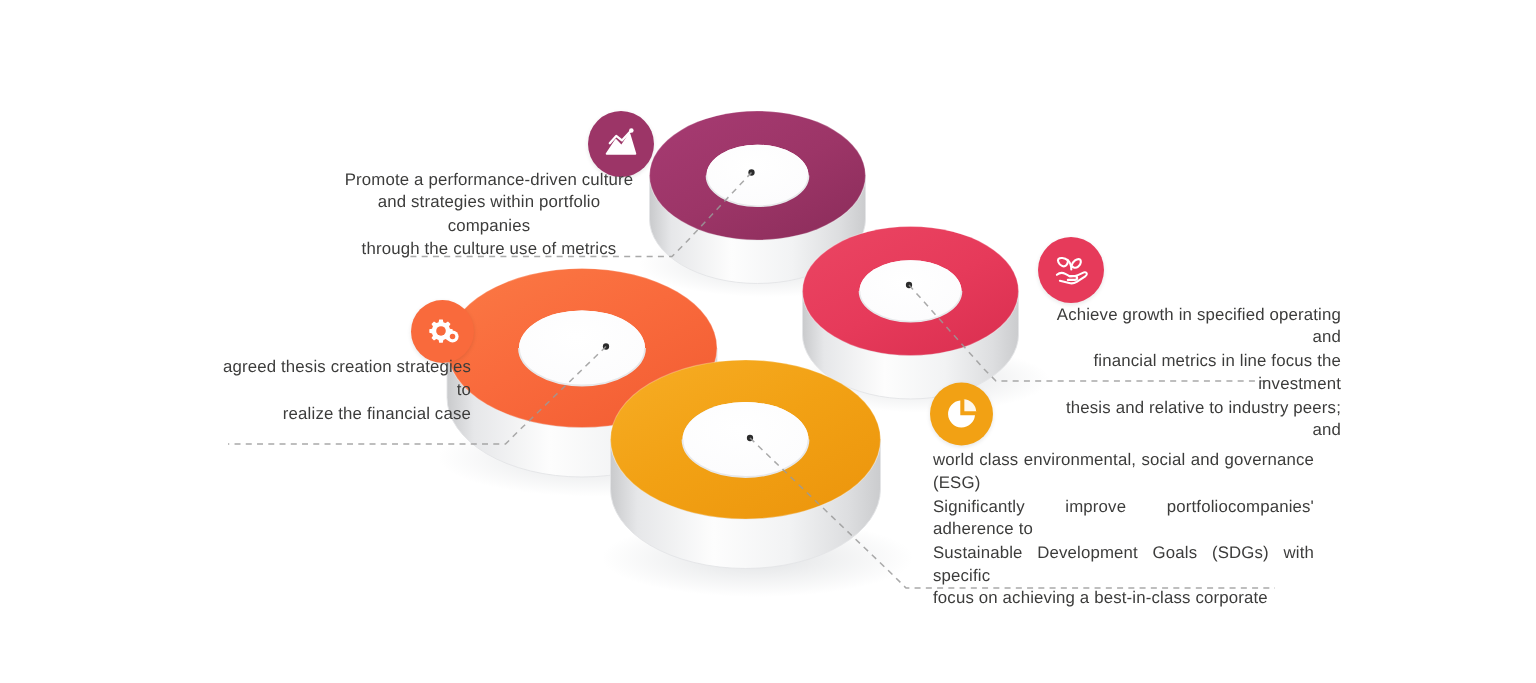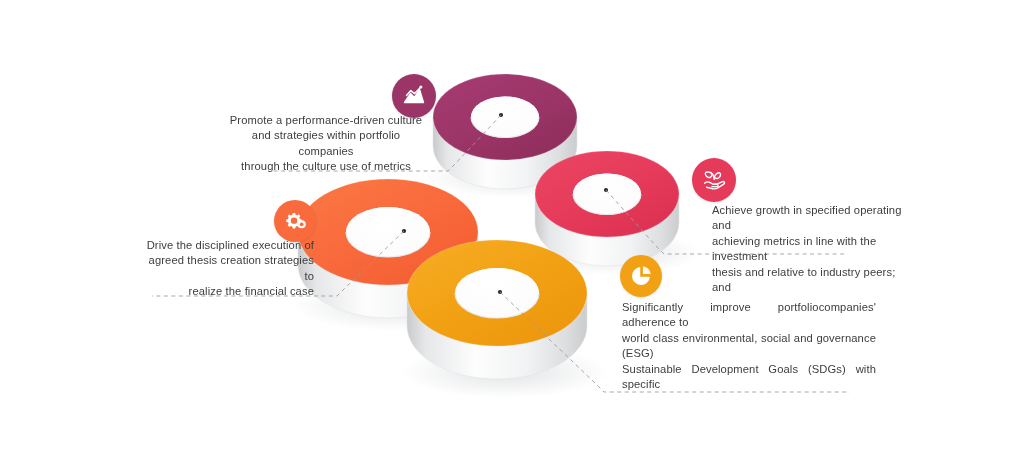--- a/index.html
+++ b/index.html
@@ -18,21 +18,21 @@
     position:absolute;
     color:#3c3c3b;
     font-size:11.2px;
     line-height:15.4px;
     text-align:justify;
     letter-spacing:.01em;
   }
 
   #text-culture{left:228px;top:113px;width:196px;text-align:center;}
   #text-execution{left:142px;top:238px;width:172px;text-align:right;}
-  #text-growth{left:694px;top:203px;width:200px;text-align:left;margin-left:18px;}
+  #text-growth{left:694px;top:203px;width:200px;text-align:right;}
   #text-esg{left:622px;top:300px;width:254px;text-align:justify;}
 
   
   #text-culture .ln,#text-execution .ln,#text-growth .ln,#text-esg .ln{display:block;}
 
   
   .badge{
     position:absolute;
     border-radius:50%;
     display:flex;align-items:center;justify-content:center;
@@ -228,30 +228,30 @@
     </svg>
   </div>
 
   <div class="txt" id="text-culture">
     <span class="ln">Promote  a  performance-driven  culture</span>
     <span class="ln">and strategies within portfolio companies</span>
     <span class="ln">through the culture use of metrics</span>
   </div>
 
   <div class="txt" id="text-execution">
-    <span class="ln">Drive  the  disciplined  execution  of</span>
     <span class="ln">agreed  thesis  creation  strategies  to</span>
     <span class="ln">realize the financial case</span>
   </div>
 
   <div class="txt" id="text-growth">
     <span class="ln">Achieve growth in specified operating and</span>
-    <span class="ln">achieving metrics in line with the investment</span>
+    <span class="ln">financial metrics in line focus the investment</span>
     <span class="ln">thesis and relative to industry peers; and</span>
   </div>
 
   <div class="txt" id="text-esg">
+    <span class="ln">world class environmental, social and governance (ESG)</span>
     <span class="ln">Significantly improve portfoliocompanies' adherence to</span>
-    <span class="ln">world class environmental, social and governance (ESG)</span>
     <span class="ln">Sustainable  Development  Goals  (SDGs)  with  specific</span>
+    <span class="ln">focus   on   achieving   a   best-in-class   corporate</span>
   </div>
 
 </div>
 
 </body></html>

